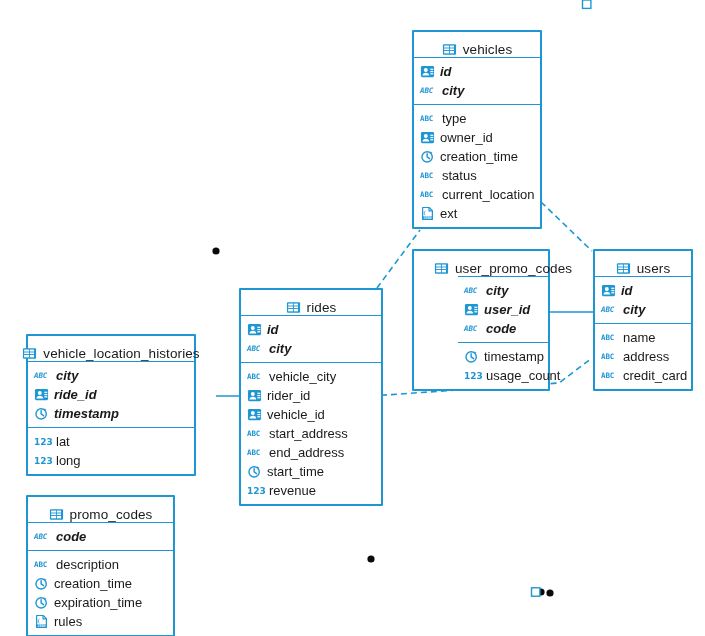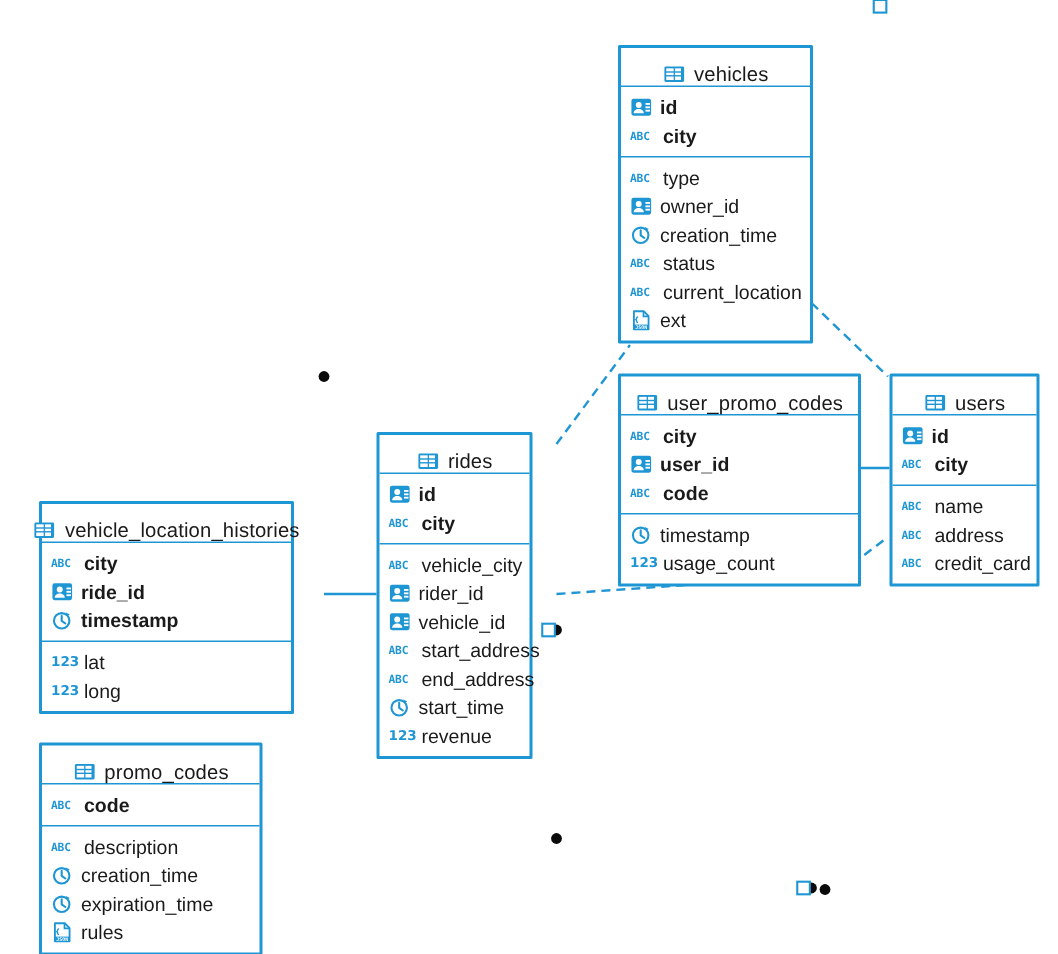--- a/index.html
+++ b/index.html
@@ -24,21 +24,21 @@
     display:flex;align-items:flex-end;justify-content:center;
     gap:6px;
     border-bottom:1.5px solid #1f96d4;
     box-sizing:border-box;
     padding:0 6px;
   }
   .tbl-title{
     font-size:13.5px;color:#1a1a1a;letter-spacing:.1px;white-space:nowrap;
   }
   .col-group{box-sizing:border-box;padding:4px 0 4px 0;}
-  .col-group.pk-group{border-bottom:1.5px solid #1f96d4;}
+  .col-group.pk-group{border-bottom:1.5px solid #1f96d4;font-style:italic;}
   .col-row{
     display:flex;align-items:center;gap:5px;
     height:19px;padding:0 6px;box-sizing:border-box;
     white-space:nowrap;
   }
   .col-name{font-size:13px;color:#1a1a1a;line-height:19px;}
   .col-row.pk .col-name{font-weight:bold;}
 
   
   .ico{width:15px;height:15px;flex:0 0 15px;display:block;}
@@ -166,21 +166,21 @@
                 <path d="M9.6 1.8v3.4h3.4" fill="none" stroke="#1f96d4" stroke-width="1.2"></path>
                 <path d="M5.3 5.6 c-.9.5-.3 1.5-1.2 2 .9.5.3 1.5 1.2 2" fill="none" stroke="#1f96d4" stroke-width="1" stroke-linecap="round"></path>
                 <rect x="2.5" y="11.1" width="11" height="3.6" fill="#1f96d4"></rect>
                 <text x="8" y="13.95" font-family="DejaVu Sans Mono, monospace" font-size="3.5" font-weight="bold" fill="#fff" text-anchor="middle">JSON</text>
               </svg>
             </span>
             <span class="col-name">ext</span>
           </div>
         </div>
       </div>
-      <div class="table-node" style="left: 412px; top: 249px; width: 162px;">
+      <div class="table-node" style="left: 412px; top: 249px; width: 138px; padding-left: 44px;">
         <div class="tbl-header">
           <span class="ico">
             <svg viewBox="0 0 16 16">
               <rect x="1" y="2.5" width="14" height="11" rx="1" fill="#1f96d4"></rect>
               <rect x="2.3" y="3.8" width="5.3" height="2.1" fill="#fff"></rect>
               <rect x="8.5" y="3.8" width="4.3" height="2.1" fill="#fff"></rect>
               <rect x="2.3" y="6.9" width="5.3" height="1.7" fill="#fff"></rect>
               <rect x="8.5" y="6.9" width="4.3" height="1.7" fill="#fff"></rect>
               <rect x="2.3" y="9.6" width="5.3" height="2.5" fill="#fff"></rect>
               <rect x="8.5" y="9.6" width="4.3" height="2.5" fill="#fff"></rect>
@@ -270,21 +270,21 @@
           <div class="col-row">
             <span class="ico-abc">ABC</span>
             <span class="col-name">address</span>
           </div>
           <div class="col-row">
             <span class="ico-abc">ABC</span>
             <span class="col-name">credit_card</span>
           </div>
         </div>
       </div>
-      <div class="table-node" style="left: 251px; top: 288px; width: 104px;">
+      <div class="table-node" style="left: 239px; top: 288px; width: 144px;">
         <div class="tbl-header">
           <span class="ico">
             <svg viewBox="0 0 16 16">
               <rect x="1" y="2.5" width="14" height="11" rx="1" fill="#1f96d4"></rect>
               <rect x="2.3" y="3.8" width="5.3" height="2.1" fill="#fff"></rect>
               <rect x="8.5" y="3.8" width="4.3" height="2.1" fill="#fff"></rect>
               <rect x="2.3" y="6.9" width="5.3" height="1.7" fill="#fff"></rect>
               <rect x="8.5" y="6.9" width="4.3" height="1.7" fill="#fff"></rect>
               <rect x="2.3" y="9.6" width="5.3" height="2.5" fill="#fff"></rect>
               <rect x="8.5" y="9.6" width="4.3" height="2.5" fill="#fff"></rect>

